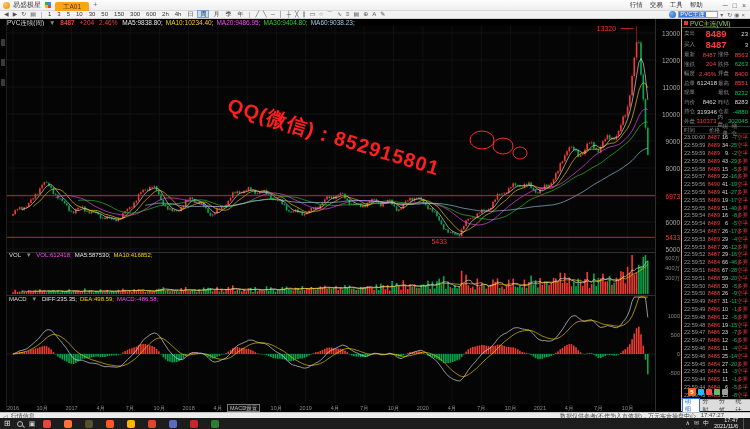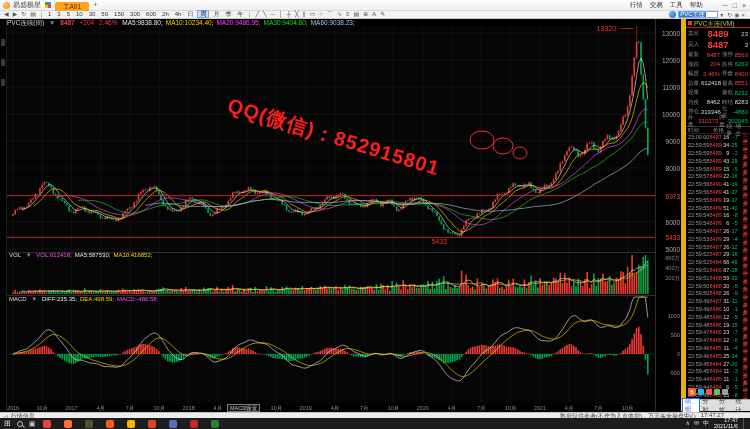--- a/index.html
+++ b/index.html
@@ -39,21 +39,21 @@
   .panelabel span{margin-right:3px;}
   .watermark{position:absolute;left:232px;top:92px;font-size:20px;font-weight:bold;color:#ff1f1f;transform:rotate(17deg);transform-origin:left top;z-index:40;letter-spacing:1px;white-space:nowrap;}
 
   
   .axiscol{position:absolute;left:655px;top:19px;width:26px;height:392px;background:#000;border-left:1px solid #2e2e2e;z-index:6;}
   .axlab{position:absolute;left:0;width:24px;text-align:right;font-size:6.5px;color:#a8a8a8;line-height:7px;}
   .axlab.red{color:#ff3b3b;background:#000;z-index:3;}
   .axlab.small{font-size:5.5px;color:#8a8a8a;}
 
   
-  .rpanel{position:absolute;left:681px;top:19px;width:69px;height:380px;background:#000;border-left:5px solid #eab308;overflow:hidden;z-index:6;}
+  .rpanel{position:absolute;left:681px;top:19px;width:69px;height:380px;background:#000;border-left:1px solid #eab308;overflow:hidden;z-index:6;}
   .ptitle{height:9px;display:flex;align-items:center;border-bottom:1px solid #c22;padding:0 2px;}
   .pdot{width:4px;height:4px;background:#e03c3c;margin-right:2px;}
   .ptext{font-size:6.5px;color:#9fd34f;line-height:9px;white-space:nowrap;}
   .qbig{height:11px;display:flex;align-items:center;padding:0 2px;}
   .qbig .l{width:12px;font-size:5.5px;color:#999;}
   .qbig .p{flex:1;text-align:center;font-size:9.5px;font-weight:bold;color:#f53b3b;}
   .qbig .q{width:12px;text-align:right;font-size:6px;color:#ddd;}
   .qrow{height:9.5px;display:flex;align-items:center;padding:0 2px;}
   .qrow .l1{width:13px;font-size:5.5px;color:#8c8c8c;}
   .qrow .v1{width:19px;text-align:right;font-size:6px;}

